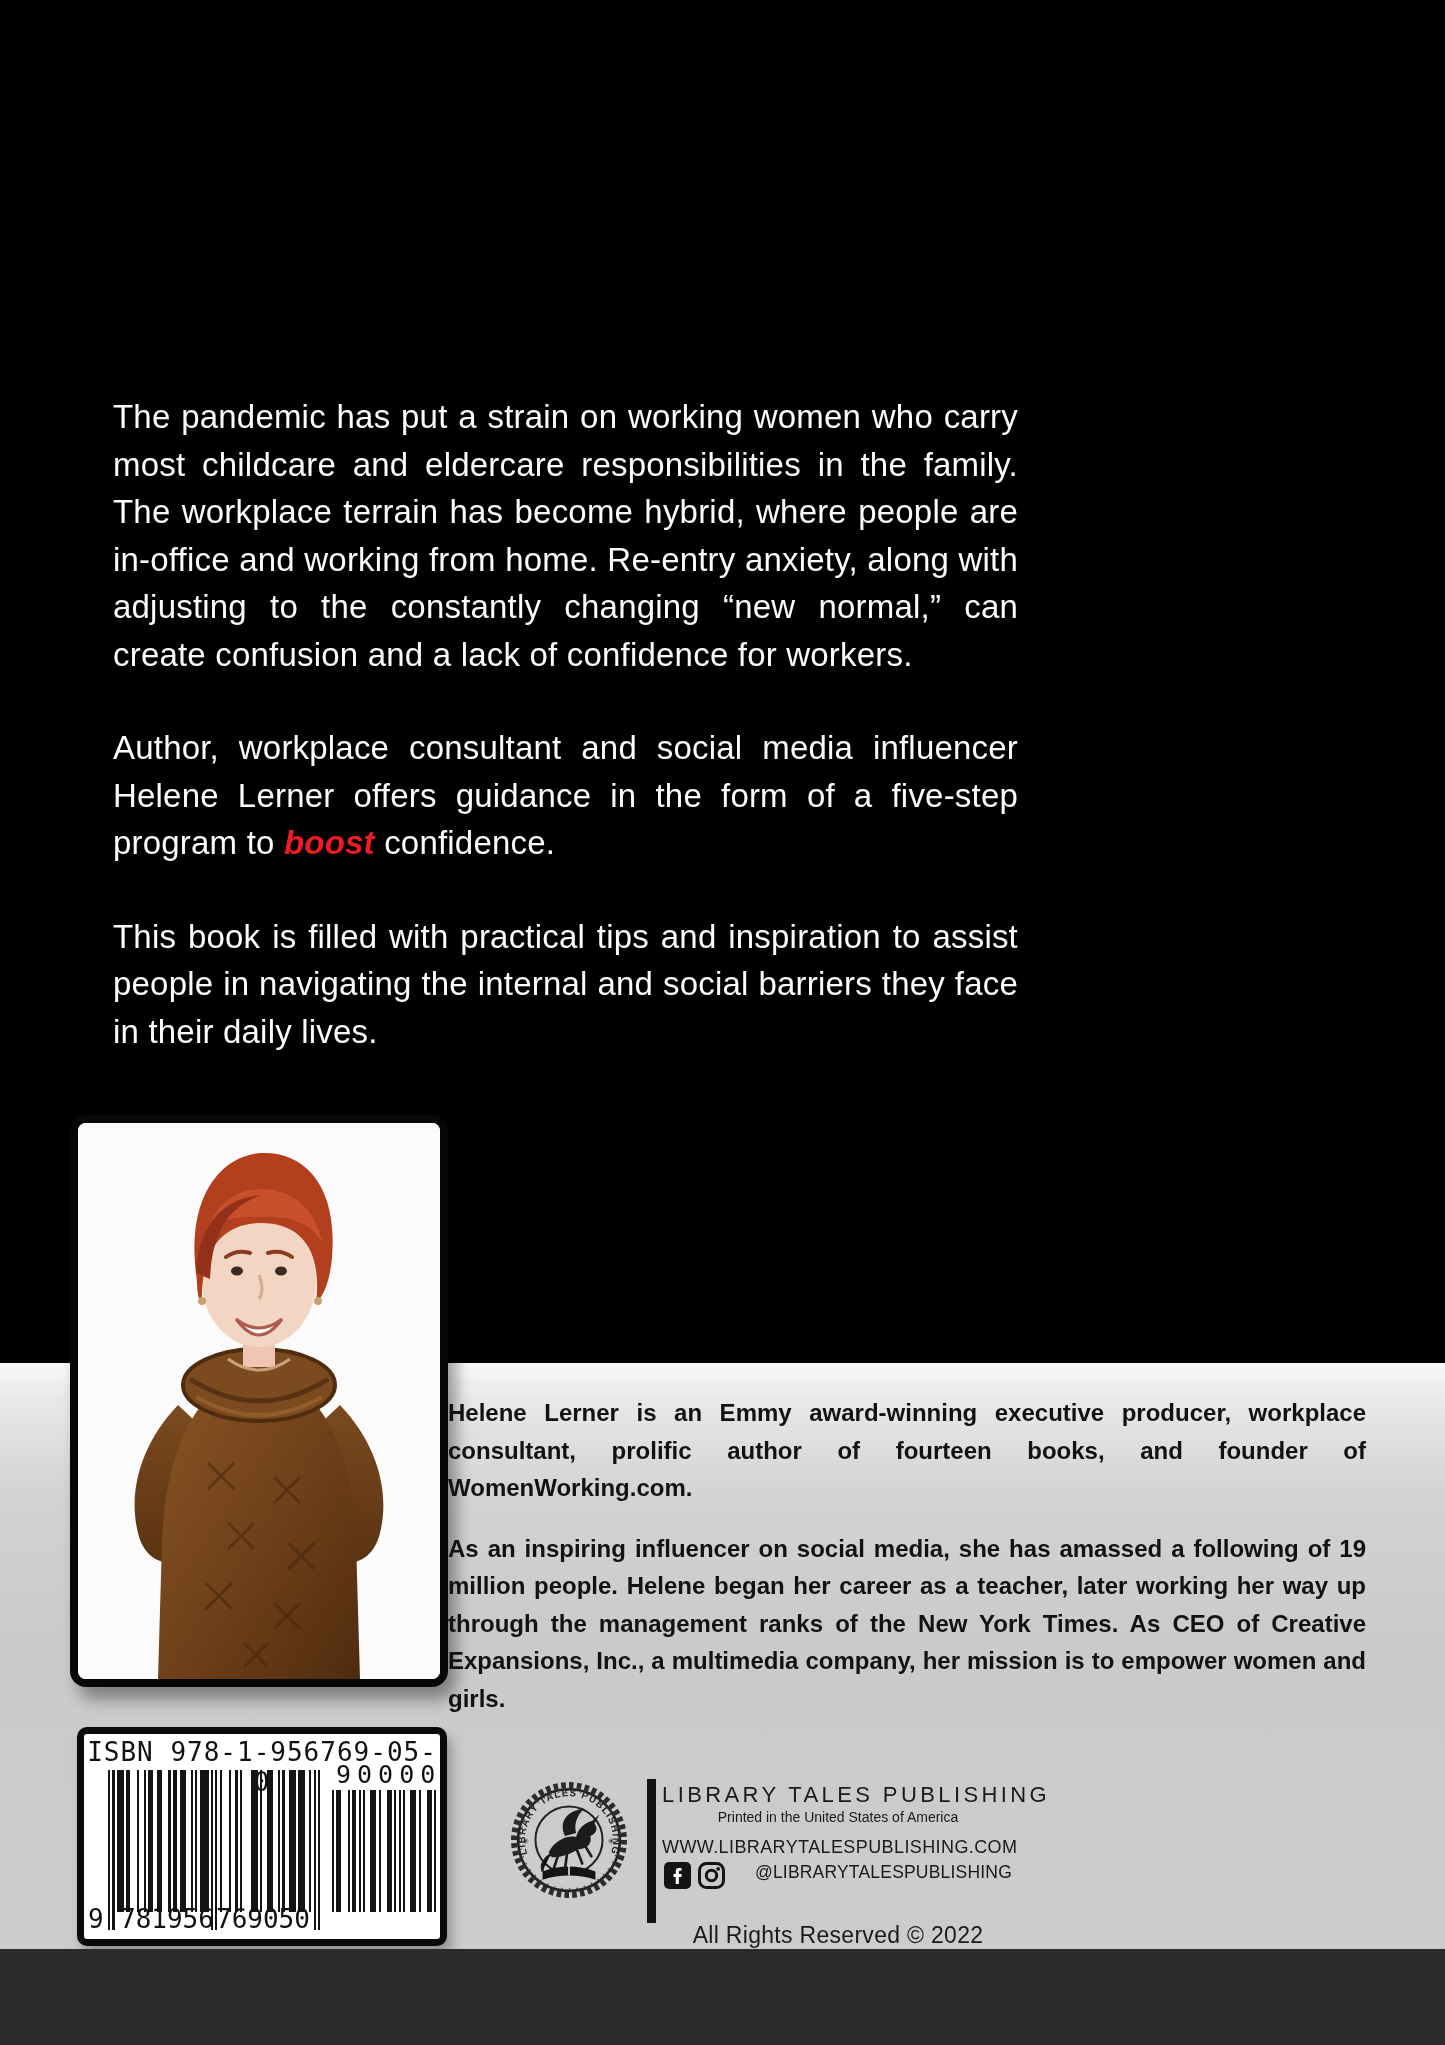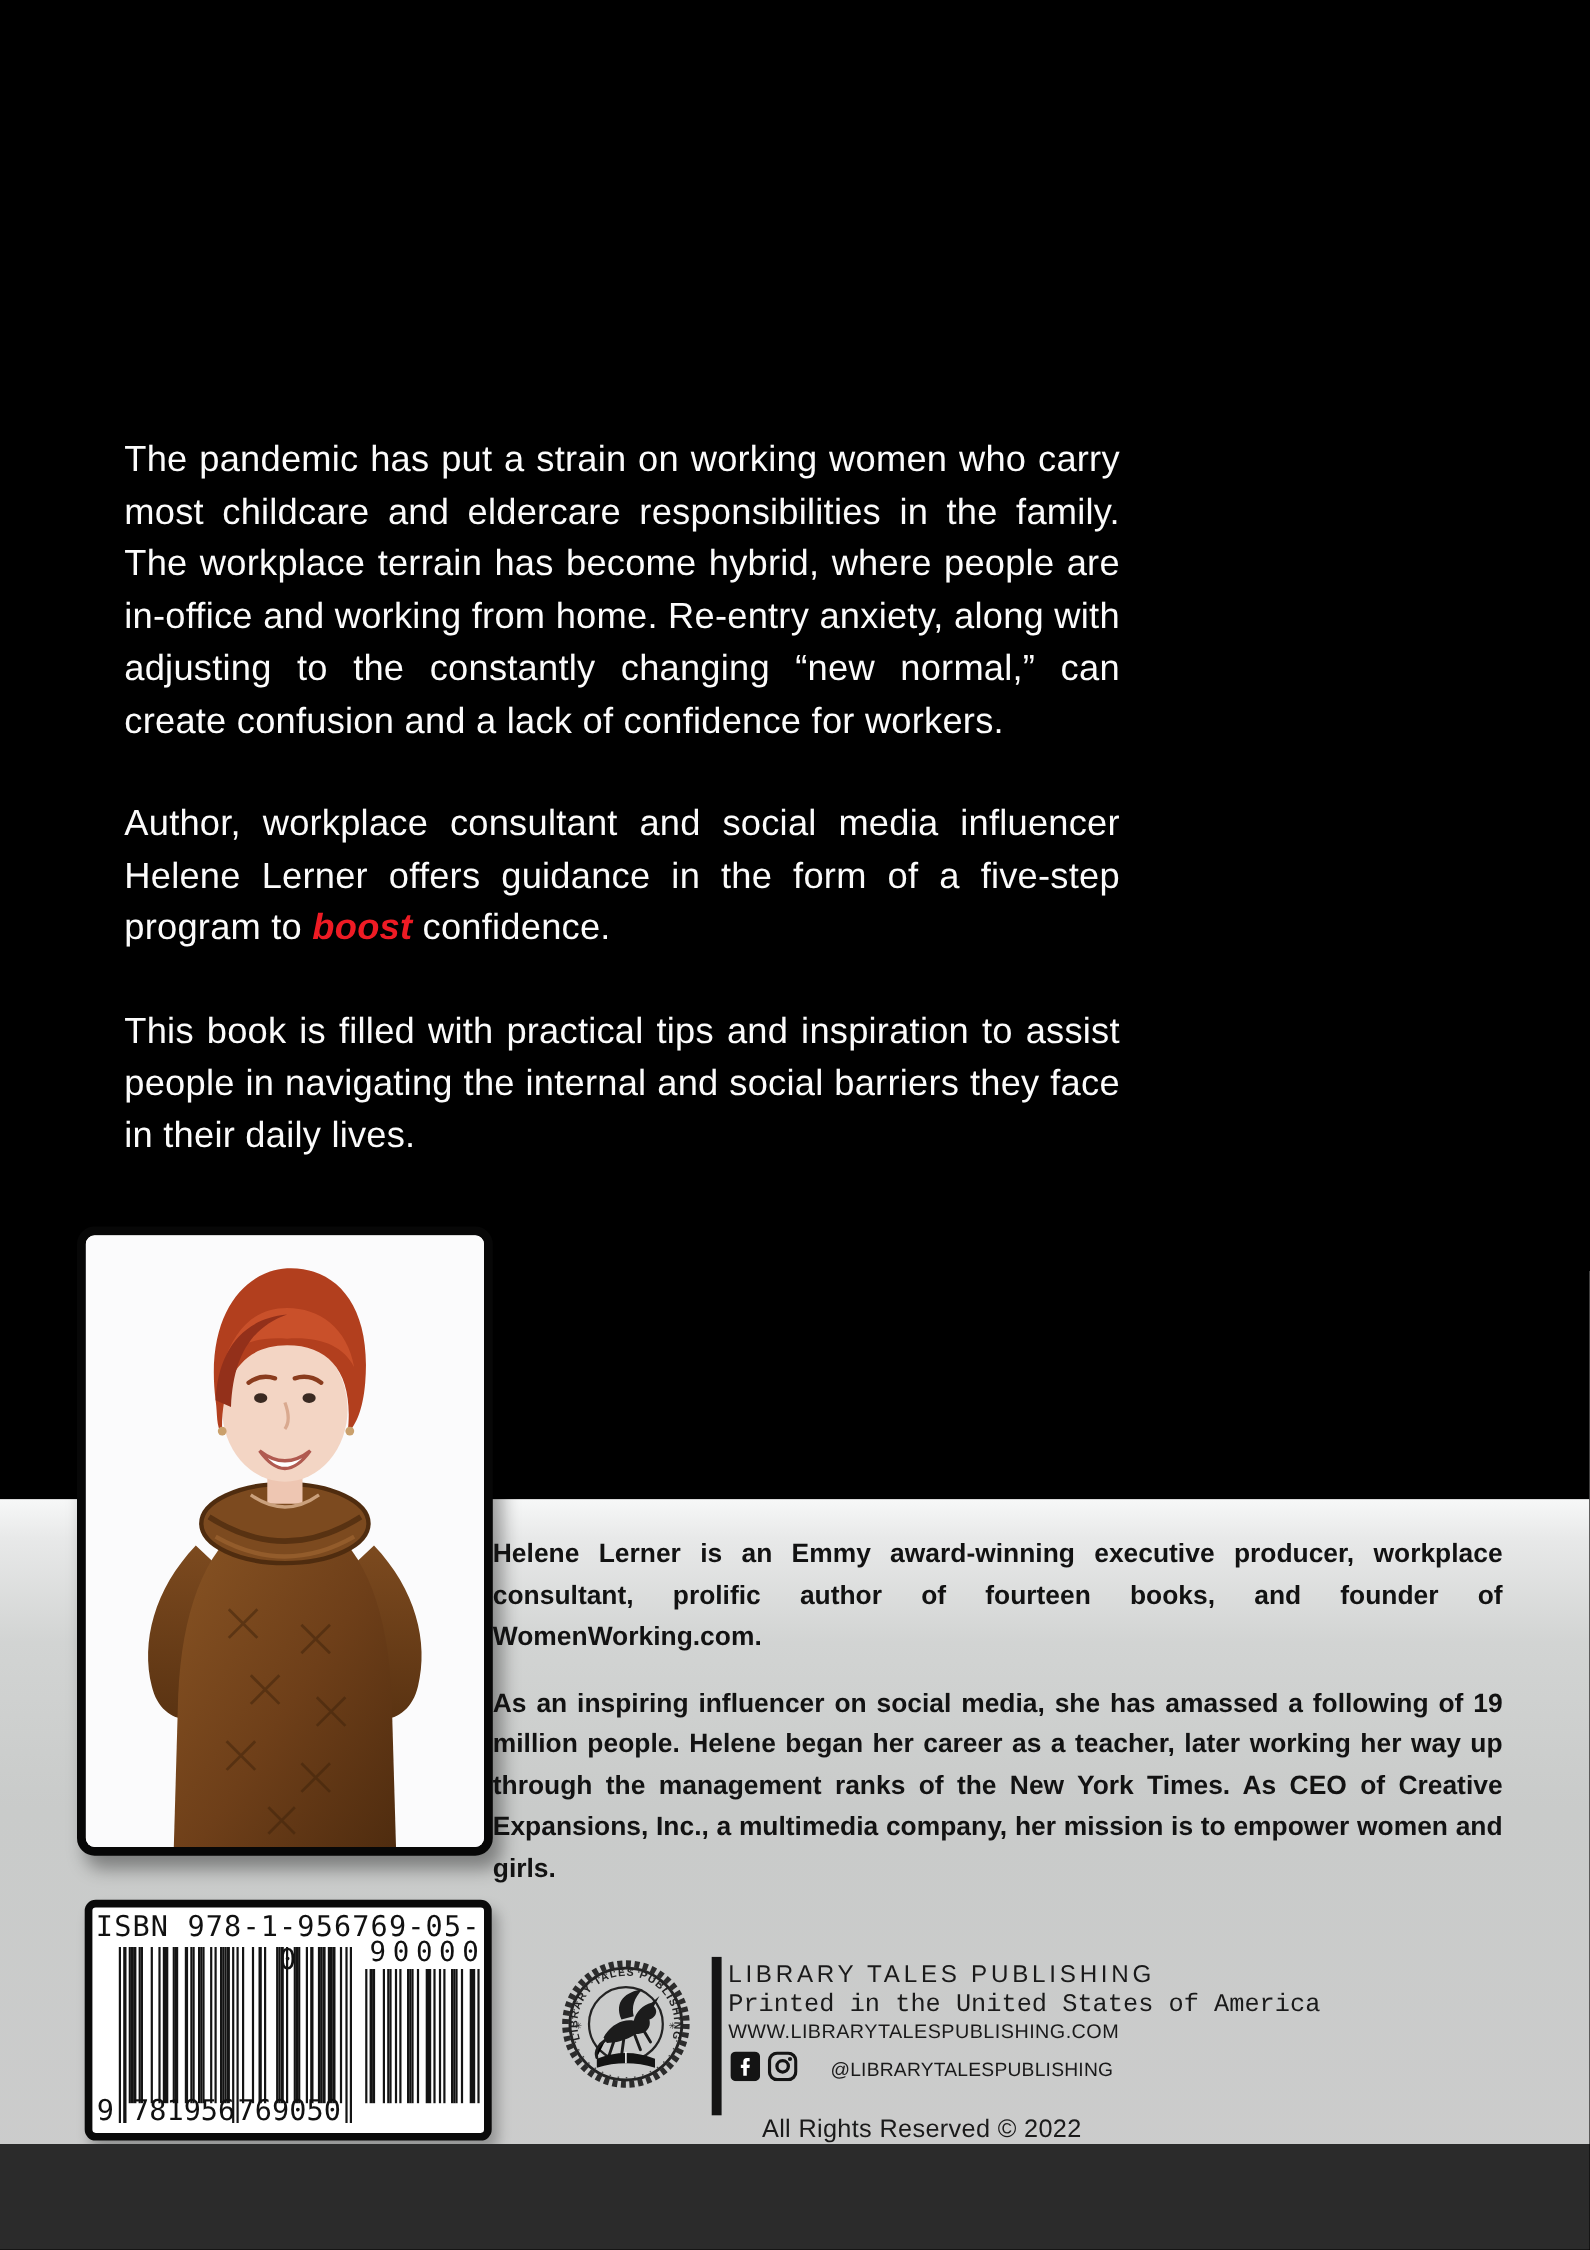--- a/index.html
+++ b/index.html
@@ -44,23 +44,23 @@
   .bc-g2{position:absolute;left:132px;top:170px;width:98px;font-size:26px;}
   .bc-addon-label{position:absolute;left:246px;top:26px;width:108px;text-align:center;
         font-size:25px;letter-spacing:6px;text-indent:6px;}
 
   
   .seal{position:absolute;left:508px;top:1777px;width:122px;height:122px;}
   .pub-divider{position:absolute;left:647px;top:1779px;width:9px;height:144px;background:#141414;}
   .pub-text{position:absolute;left:662px;top:1782px;width:352px;color:#1a1a1a;}
   .pub-row{position:absolute;left:0;right:0;text-align:center;white-space:nowrap;}
   .pub-name{top:0;font-size:22px;letter-spacing:3.4px;}
-  .pub-printed{top:27px;font-size:23px;font-family:Liberation Mono, monospace;}
+  .pub-printed{top:27px;font-size:14px;}
   .pub-web{top:55px;font-size:18px;letter-spacing:.4px;}
-  .pub-social{position:absolute;left:2px;right:2px;top:80px;height:30px;display:flex;align-items:flex-end;}
+  .pub-social{position:absolute;left:2px;right:2px;top:80px;height:30px;display:flex;align-items:flex-start;}
   .soc-icon{display:block;}
   .ig-icon{margin-left:7px;}
   .handle{margin-left:auto;font-size:17.5px;letter-spacing:.2px;}
   .pub-rights{top:112px;font-size:23px;letter-spacing:.3px;margin-top:28px;}
 </style>
 </head>
 <body>
 
 <div class="page">
   <div class="black-top"></div>

